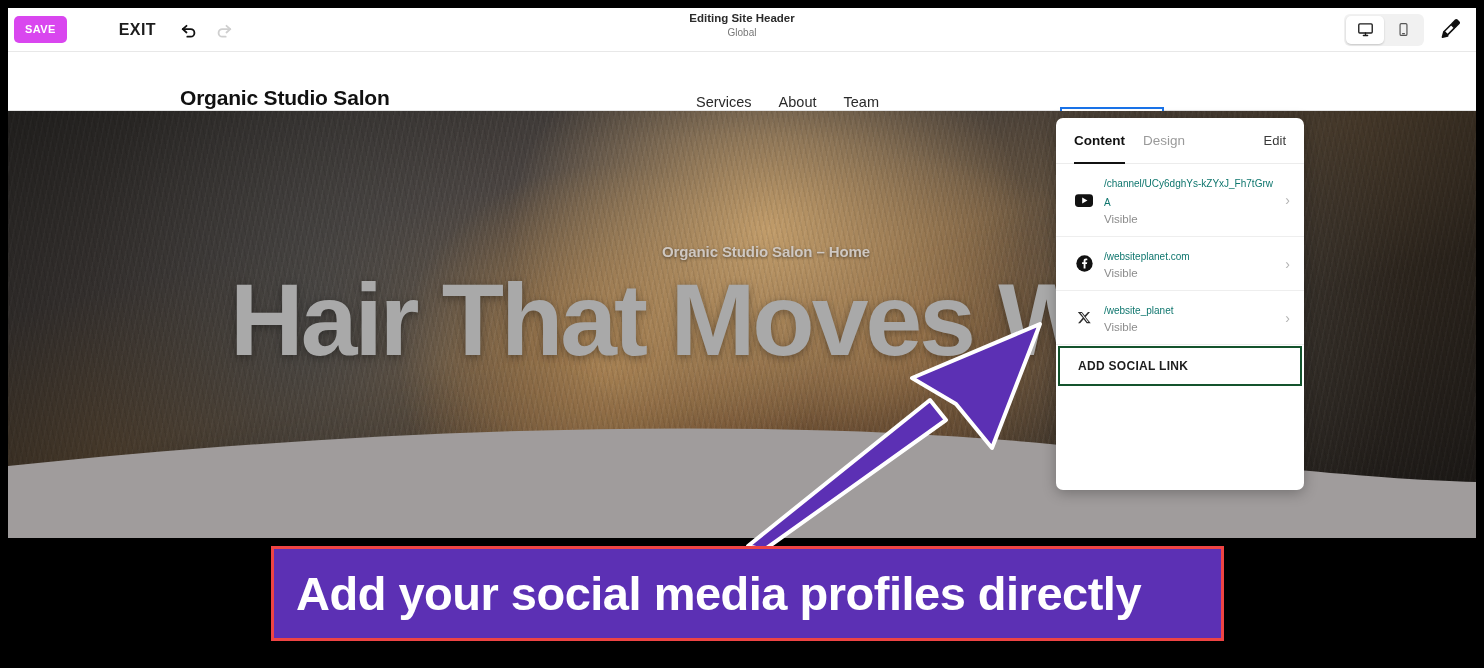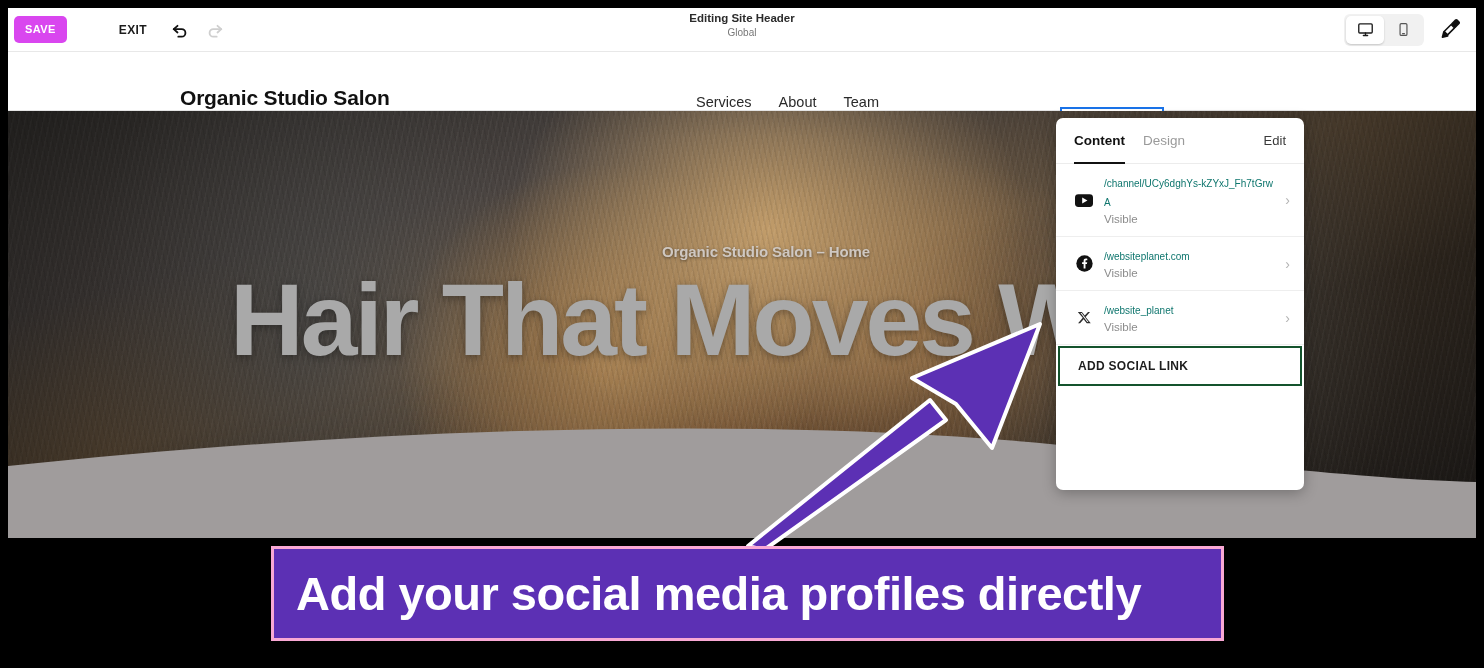--- a/index.html
+++ b/index.html
@@ -29,21 +29,21 @@
     background: #d946ef; color: #fff;
     font-size: 11px; font-weight: bold;
     letter-spacing: .4px;
     padding: 8px 11px;
     border-radius: 5px;
     cursor: pointer;
     line-height: 1;
   }
   .exit-btn {
     margin-left: 20px;
-    font-size: 12px; font-weight: bold;
+    font-size: 16px; font-weight: bold;
     letter-spacing: .4px;
     color: #1c1c1c;
     cursor: pointer;
     padding-left: 32px;
   }
   .hist-btn {
     margin-left: 22px;
     width: 22px; height: 22px;
     display: flex; align-items: center; justify-content: center;
     cursor: pointer;
@@ -271,21 +271,21 @@
     cursor: pointer;
   }
 
   
   #arrow { position: absolute; left: 740px; top: 300px; pointer-events: none; }
   #caption {
     position: absolute;
     left: 271px; top: 546px;
     width: 953px; height: 95px;
     background: #5c30b4;
-    border: 3px solid #f9a8d4;
+    border: 3px solid #ef4444;
     display: flex; align-items: center;
     padding-left: 22px;
   }
   #caption .cap-text {
     font-size: 47px;
     font-weight: bold;
     color: #ffffff;
     letter-spacing: -0.5px;
     line-height: 1;
   }

